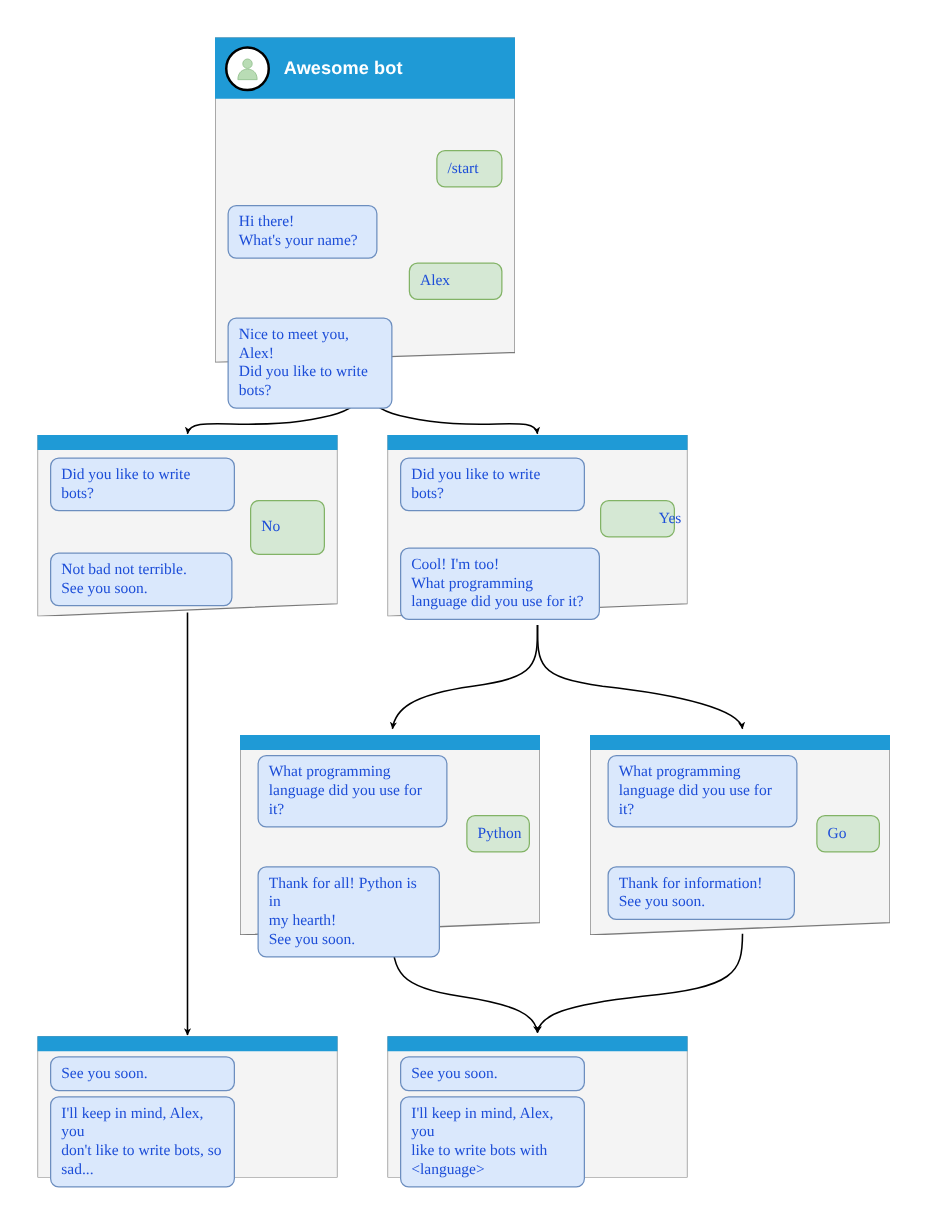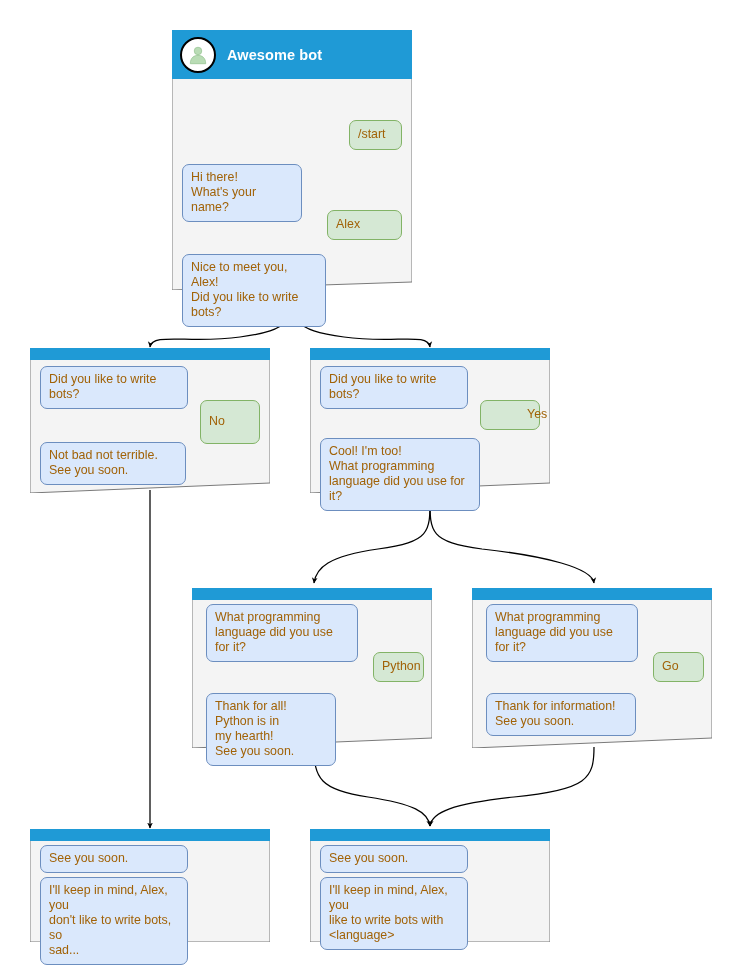--- a/index.html
+++ b/index.html
@@ -96,23 +96,24 @@
     padding: 0 10px;
   }
 
   .bubble {
     position: absolute;
     box-sizing: border-box;
     border-radius: 7px;
     border: 1px solid;
     font-size: 12.4px;
     line-height: 15px;
-    color: #a16207;
+    color: #1d4ed8;
     padding: 5px 8px 6px 8px;
     white-space: pre-line;
+    font-family: Liberation Serif, serif;
   }
   .bubble.bot {
     background: #dae8fc;
     border-color: #6c8ebf;
   }
   .bubble.user {
     background: #d5e8d4;
     border-color: #82b366;
   }
 </style>
@@ -155,21 +156,21 @@
             <path d="M3.6 21.5 C 3.6 14.8 8 12.4 12 12.4 C 16 12.4 20.4 14.8 20.4 21.5 Z" fill="#b9dcb5" stroke="#96c392" stroke-width="0.8"></path>
           </svg>
         </span>
         <span class="bot-title">Awesome bot</span>
       </div>
       <div class="msgs" style="top:49px; height:211px;">
         <div class="bubble user" style="right:10px; top:41px; width:53px; height:30px; display:flex; align-items:center;">/start</div>
         <div class="bubble bot" style="left:10px; top:85px; width:120px;">Hi there!
 What's your name?</div>
         <div class="bubble user" style="right:10px; top:131px; width:75px; height:30px; display:flex; align-items:center;">Alex</div>
-        <div class="bubble bot" style="left:10px; top:175px; width:144px;">Nice to meet you, Alex!
+        <div class="bubble bot" style="left:10px; top:175px; width:132px;">Nice to meet you, Alex!
 Did you like to write bots?</div>
       </div>
     </div>
   </div>
 
   <div class="panel" style="left:30px; top:348px; width:240px; height:145px;">
     <svg class="panel-skew" viewBox="0 0 240 145" preserveAspectRatio="none">
       <polygon points="0,0 240,0 240,135 0,145" fill="#f4f4f4" stroke="#7a7a7a" stroke-width="1"></polygon>
     </svg>
     <div class="panel-content">
@@ -202,21 +203,21 @@
   <div class="panel" style="left:192px; top:588px; width:240px; height:160px;">
     <svg class="panel-skew" viewBox="0 0 240 160" preserveAspectRatio="none">
       <polygon points="0,0 240,0 240,150 0,160" fill="#f4f4f4" stroke="#7a7a7a" stroke-width="1"></polygon>
     </svg>
     <div class="panel-content">
       <div class="panel-header bar-only"></div>
       <div class="msgs" style="top:12px; height:148px;">
         <div class="bubble bot" style="left:14px; top:4px; width:152px;">What programming
 language did you use for it?</div>
         <div class="bubble user" style="right:8px; top:52px; width:51px; height:30px; display:flex; align-items:center;">Python</div>
-        <div class="bubble bot" style="left:14px; top:93px; width:130px;">Thank for all! Python is in
+        <div class="bubble bot" style="left:14px; top:93px; width:146px;">Thank for all! Python is in
 my hearth!
 See you soon.</div>
       </div>
     </div>
   </div>
 
   <div class="panel" style="left:472px; top:588px; width:240px; height:160px;">
     <svg class="panel-skew" viewBox="0 0 240 160" preserveAspectRatio="none">
       <polygon points="0,0 240,0 240,150 0,160" fill="#f4f4f4" stroke="#7a7a7a" stroke-width="1"></polygon>
     </svg>

